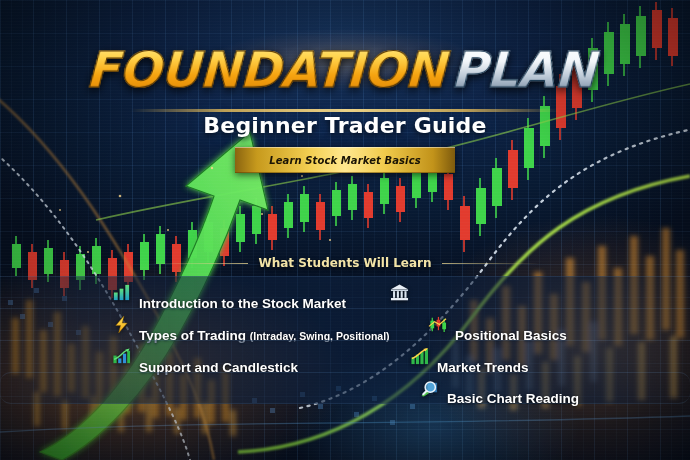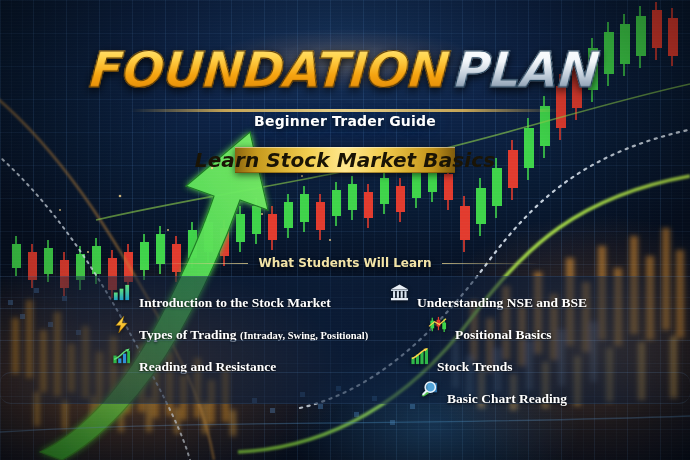--- a/index.html
+++ b/index.html
@@ -91,34 +91,34 @@
   .title-underline {
     position:absolute; left:50%; top:63px; transform:translateX(-50%);
     width:430px; height:3px;
     background:linear-gradient(90deg, rgba(255,200,70,0) 0%, rgba(255,205,90,.75) 22%, rgba(255,225,140,.95) 50%, rgba(255,205,90,.75) 78%, rgba(255,200,70,0) 100%);
     border-radius:2px; filter:blur(.4px);
   }
 
   .subtitle {
     position:absolute; top:113px; left:0; width:690px; text-align:center; z-index:30;
     font-family:"DejaVu Sans", sans-serif;
-    font-size:14px; font-weight:700; color:#ffffff;
+    font-size:22px; font-weight:700; color:#ffffff;
     letter-spacing:.2px;
     text-shadow:0 2px 6px rgba(0,0,0,.85), 0 0 14px rgba(40,90,160,.6);
   }
 
   .ribbon {
     position:absolute; top:147px; left:235px; width:220px; height:26px; z-index:30;
     background:linear-gradient(90deg,#8a6410 0%,#c79a1d 10%,#f3cf52 34%,#ffe88f 50%,#f1cb4c 68%,#c2931a 90%,#7d5a0d 100%);
     box-shadow:0 2px 7px rgba(0,0,0,.6), inset 0 1px 0 rgba(255,255,255,.45), inset 0 -1px 0 rgba(90,60,0,.5);
     display:flex; align-items:center; justify-content:center;
   }
   .ribbon-text {
     font-family:"DejaVu Sans", sans-serif;
-    font-size:20px; font-weight:700; font-style:italic; color:#1a1405;
+    font-size:10px; font-weight:700; font-style:italic; color:#1a1405;
     letter-spacing:.1px; white-space:nowrap;
   }
 
   
   .sect {
     position:absolute; top:256px; left:0; width:690px; z-index:30;
     display:flex; align-items:center; justify-content:center; gap:10px;
   }
   .sect-rule { height:1px; width:98px;
     background:linear-gradient(90deg, rgba(200,190,130,0) 0%, rgba(222,205,140,.8) 100%); }
@@ -137,21 +137,21 @@
     border-top:1px solid rgba(120,180,240,.13);
   }
   .row:last-child { border-bottom:1px solid rgba(120,180,240,.11);border-radius:11px; }
   .cell { display:flex; align-items:center; gap:8px; }
   .cell.left  { position:absolute; left:112px; }
   .cell.right { position:absolute; left:390px; }
   .cell.solo  { position:absolute; left:420px; }
   .ico { width:19px; height:19px; flex:0 0 19px; display:block;
          filter:drop-shadow(0 1px 2px rgba(0,0,0,.7)); }
   .lbl {
-    font-family:Liberation Serif, serif;
+    font-family:Liberation Sans, sans-serif;
     font-size:13.5px; font-weight:700; color:#ffffff; white-space:nowrap;
     text-shadow:0 1px 3px rgba(0,0,0,.9);
     margin-top:21px;
   }
   .lbl .sub { font-size:10.5px; font-weight:700; }
 </style>
 </head>
 <body>
 
 <div id="poster">
@@ -449,21 +449,20 @@
       <div class="cell right">
         <svg class="ico" viewBox="0 0 20 20">
           <polygon points="10,1.5 19,6.5 1,6.5" fill="#e8eef6"></polygon>
           <rect x="1" y="6.8" width="18" height="1.6" fill="#cfdae6"></rect>
           <rect x="3.2" y="8.6" width="2.2" height="7" fill="#dce6f0"></rect>
           <rect x="7.2" y="8.6" width="2.2" height="7" fill="#dce6f0"></rect>
           <rect x="11.2" y="8.6" width="2.2" height="7" fill="#dce6f0"></rect>
           <rect x="15.2" y="8.6" width="2.2" height="7" fill="#dce6f0"></rect>
           <rect x="1" y="15.8" width="18" height="2.4" fill="#e8eef6"></rect>
         </svg>
-        <span class="lbl">Understanding NSE and BSE</span>
       </div>
     </div>
 
     <div class="row">
       <div class="cell left">
         <svg class="ico" viewBox="0 0 20 20">
           <defs>
               <linearGradient id="lb" x1="0" y1="0" x2="0" y2="1">
             <stop offset="0" stop-color="#ffe45c"></stop>
                 <stop offset="1" stop-color="#f0a50c"></stop>
@@ -490,32 +489,32 @@
     <div class="row">
       <div class="cell left">
         <svg class="ico" viewBox="0 0 20 20">
           <rect x="1.5" y="9" width="3.4" height="8" fill="#2fb84a"></rect>
           <rect x="6.5" y="12" width="3.4" height="5" fill="#2f8fd8"></rect>
           <rect x="11.5" y="7" width="3.4" height="10" fill="#2f8fd8"></rect>
           <rect x="16" y="4" width="3" height="13" fill="#2fb84a"></rect>
           <path d="M2 13 C6 12, 9 9, 13 5 L17.5 2.5" fill="none" stroke="#5fe07a" stroke-width="1.5"></path>
           <polygon points="18.6,1.6 13.8,2.8 16.6,5" fill="#5fe07a"></polygon>
         </svg>
-        <span class="lbl">Reading and Resistance</span>
+        <span class="lbl">Support and Candlestick</span>
       </div>
       <div class="cell right" style="left:410px">
         <svg class="ico" viewBox="0 0 20 20">
           <rect x="1.5" y="11" width="3.4" height="7" fill="#2fb84a"></rect>
           <rect x="6.2" y="8" width="3.4" height="10" fill="#2fb84a"></rect>
           <rect x="10.9" y="5" width="3.4" height="13" fill="#2fb84a"></rect>
           <rect x="15.6" y="2" width="3.4" height="16" fill="#2fb84a"></rect>
           <path d="M2 12 C6 11, 9 8, 13 4.5 L17.6 2" fill="none" stroke="#ffd24a" stroke-width="1.6"></path>
           <polygon points="19,1 13.8,2 16.4,4.6" fill="#ffd24a"></polygon>
         </svg>
-        <span class="lbl">Stock Trends</span>
+        <span class="lbl">Market Trends</span>
       </div>
     </div>
 
     <div class="row">
       <div class="cell solo">
         <svg class="ico" viewBox="0 0 20 20">
           <rect x="8" y="4" width="10" height="10" fill="#2b6fa8"></rect>
           <polygon points="1.5,18 7,12.5 9.5,15 4,18.5" fill="#4fc24a"></polygon>
           <circle cx="10.8" cy="8.6" r="5.4" fill="#5fb4e8" fill-opacity=".75" stroke="#eaf3fb" stroke-width="1.6"></circle>
           <line x1="6.8" y1="12.6" x2="3.4" y2="16" stroke="#eaf3fb" stroke-width="2.2" stroke-linecap="round"></line>

